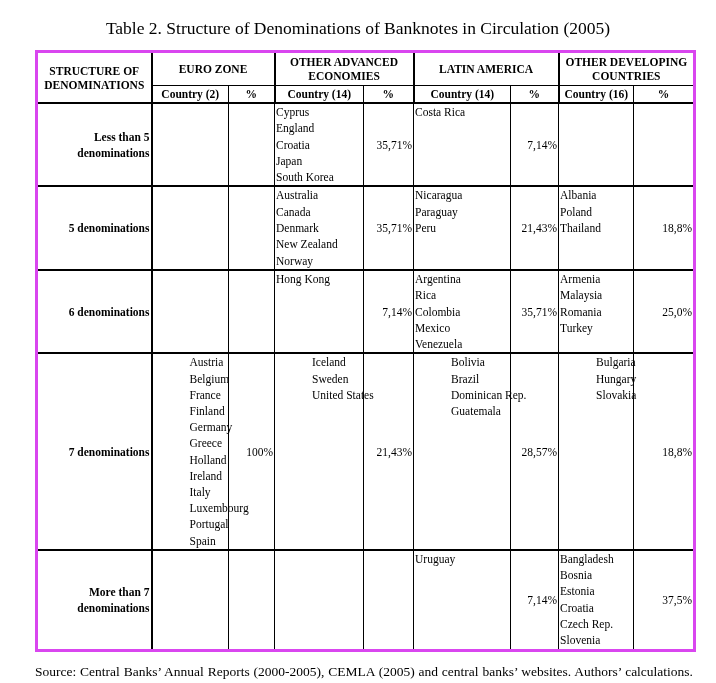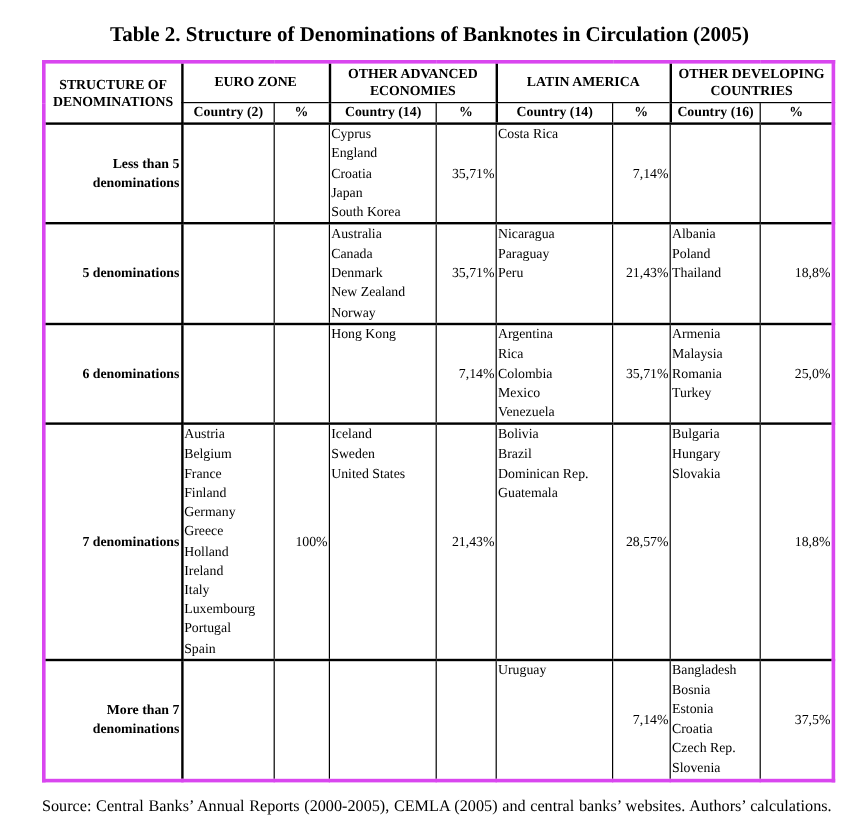--- a/index.html
+++ b/index.html
@@ -2,21 +2,21 @@
 <html><head>
   <meta charset="utf-8">
   <style>
     html, body { margin: 0; padding: 0; background: #ffffff; }
     body {
       width: 716px; height: 683px; position: relative; overflow: hidden;
       font-family: "Liberation Serif", "DejaVu Serif", serif; color: #000;
     }
     .title {
       position: absolute; left: 0; top: 18px; width: 716px; text-align: center;
-      font-weight: bold; font-size: 17.5px; letter-spacing: 0;
+      font-weight: normal; font-size: 17.5px; letter-spacing: 0;
     }
     table.main {
       position: absolute; left: 35px; top: 50px;
       border-collapse: collapse; table-layout: fixed;
       width: 658px;
       font-size: 11.5px; line-height: 16.3px;
     }
     table.main td, table.main th {
       border: 1px solid #000; padding: 0 1px; vertical-align: top;
     }
@@ -32,21 +32,21 @@
     }
     td.pct { text-align: right; vertical-align: middle !important; padding-right: 0; }
     td.list { padding-left: 2px; }
     td.list div { white-space: nowrap; }
     tr.datarow td { border-bottom: 2px solid #000; }
     tr.r1 td { height: 81px; margin-left: 12px; }
     tr.r2 td { height: 81px; }
     tr.r3 td { height: 79px; }
     tr.r4 td { height: 193px; }
     tr.r5 td { height: 96px; }
-    tr.r4 td.list div { line-height: 16.2px; }
+    tr.r4 td.list div { line-height: 16.2px; margin-left: 36px; }
     .source {
       position: absolute; left: 35px; top: 664px; width: 658px;
       font-size: 13.5px; line-height: 16px; text-align: justify;
     }
     .source::after { content: ""; display: inline-block; width: 100%; }
   </style>
 </head>
 <body>
 
 <div class="title">Table 2. Structure of Denominations of Banknotes in Circulation (2005)</div>

